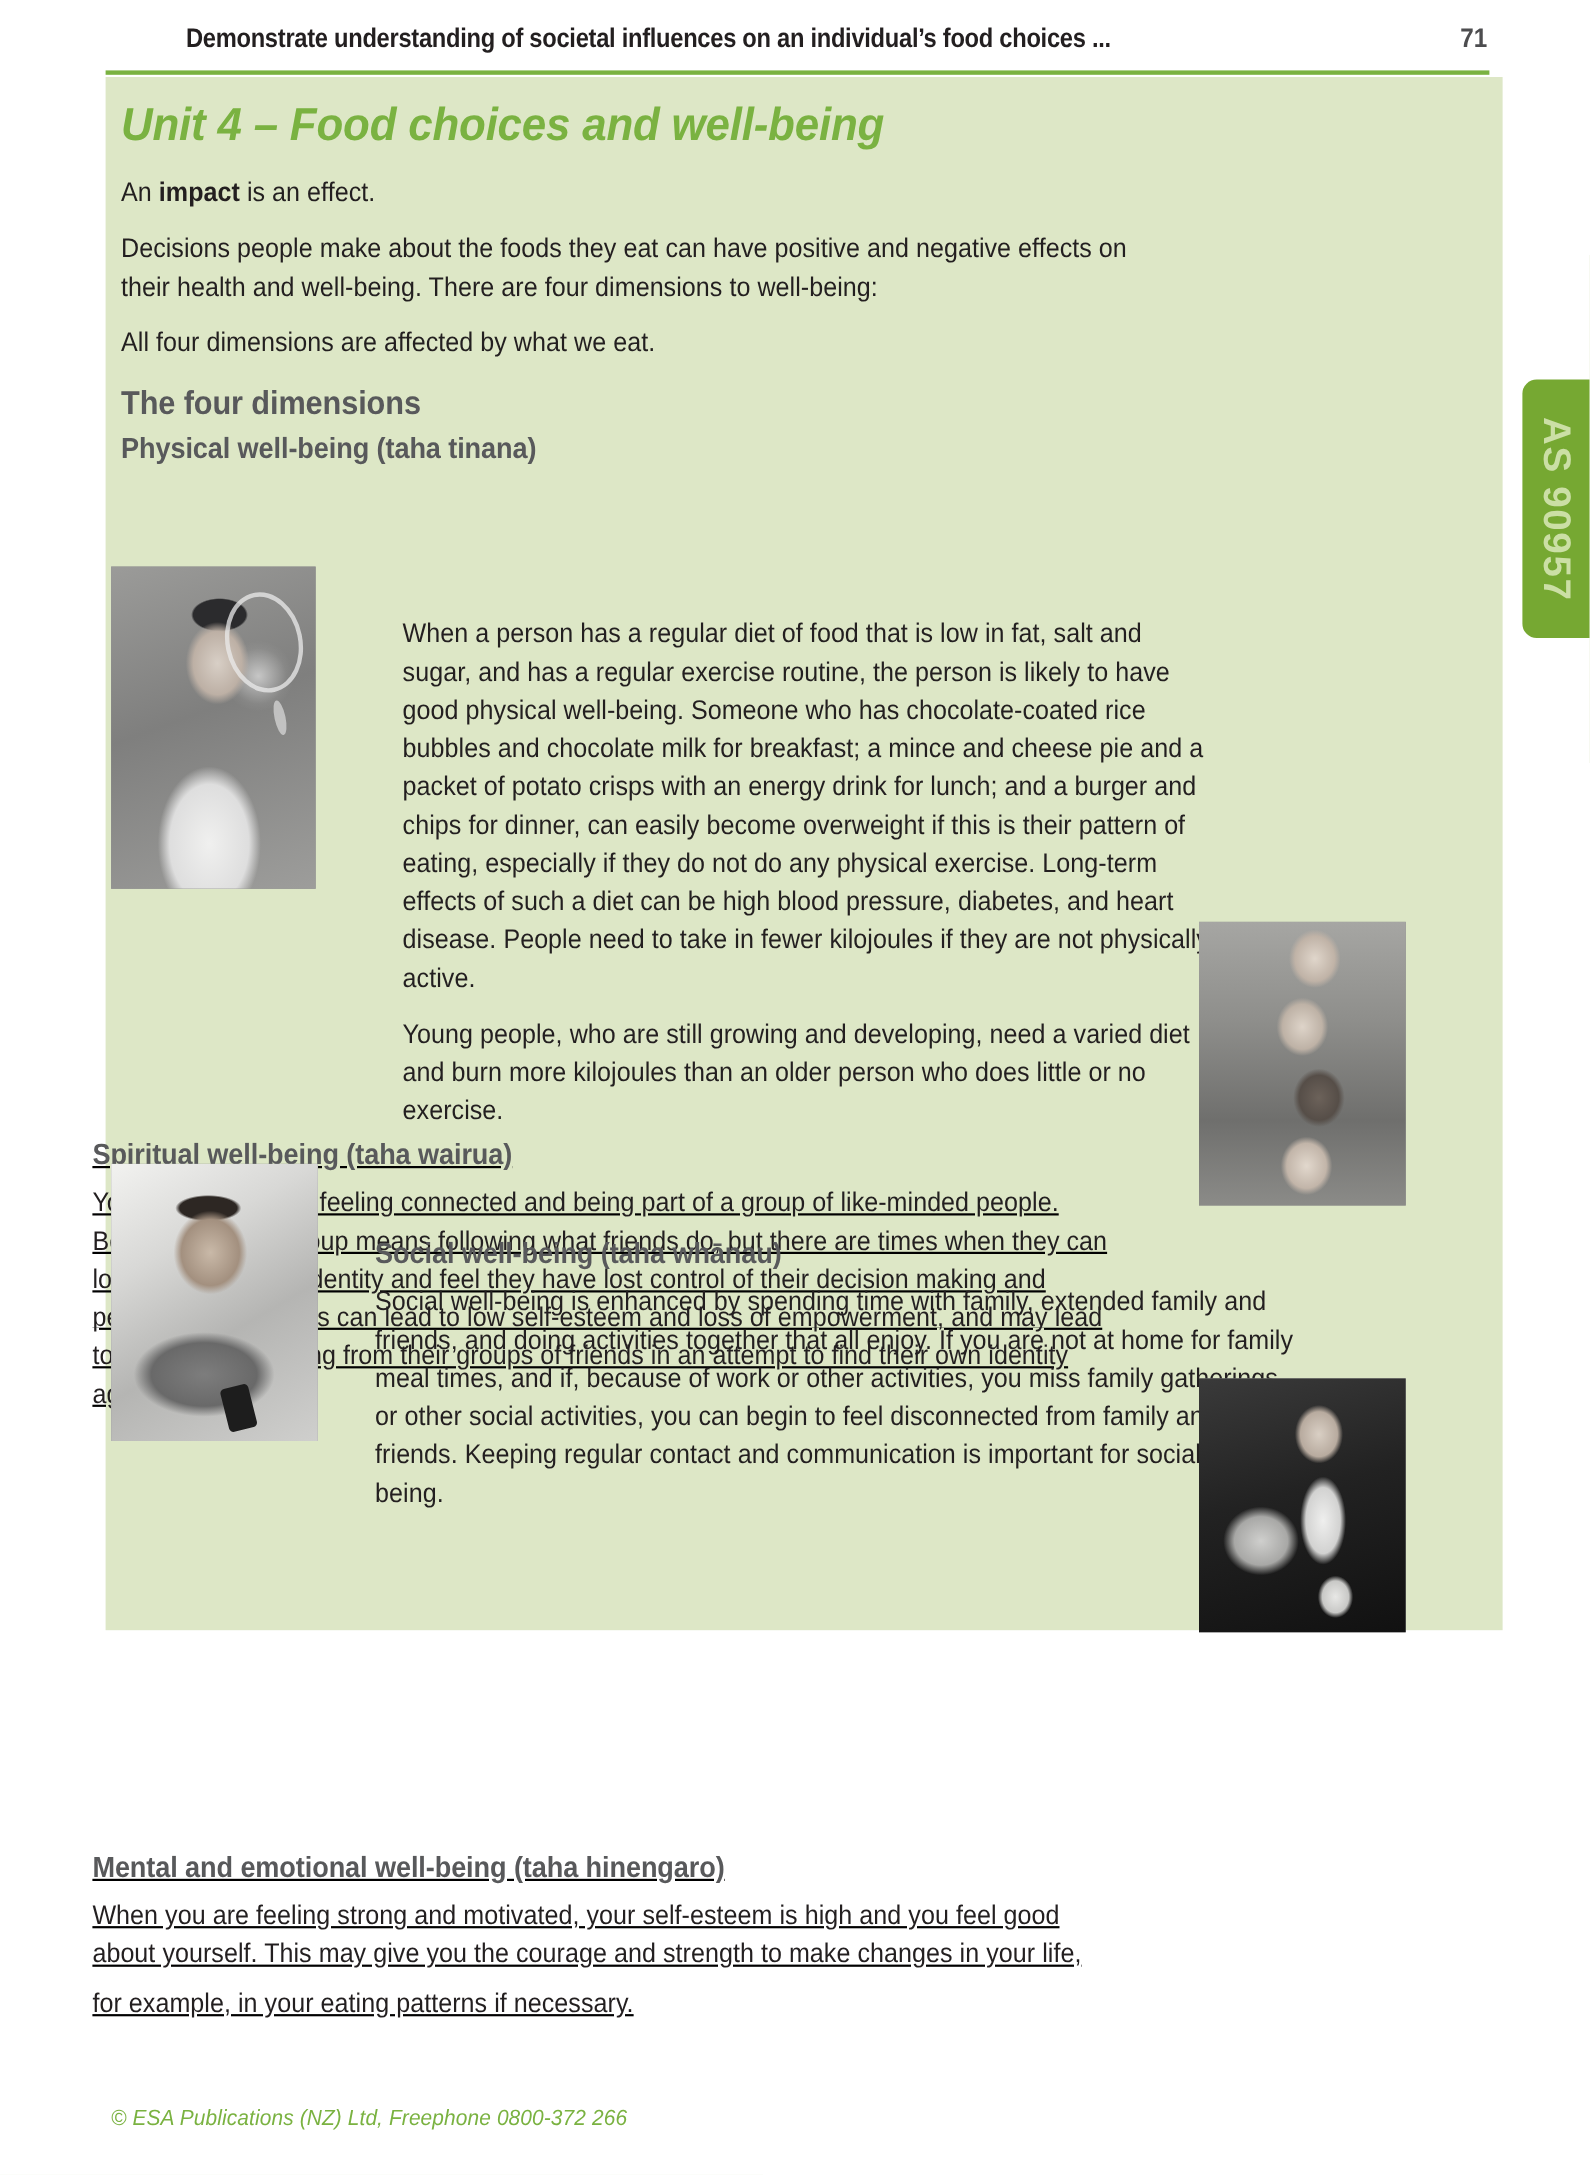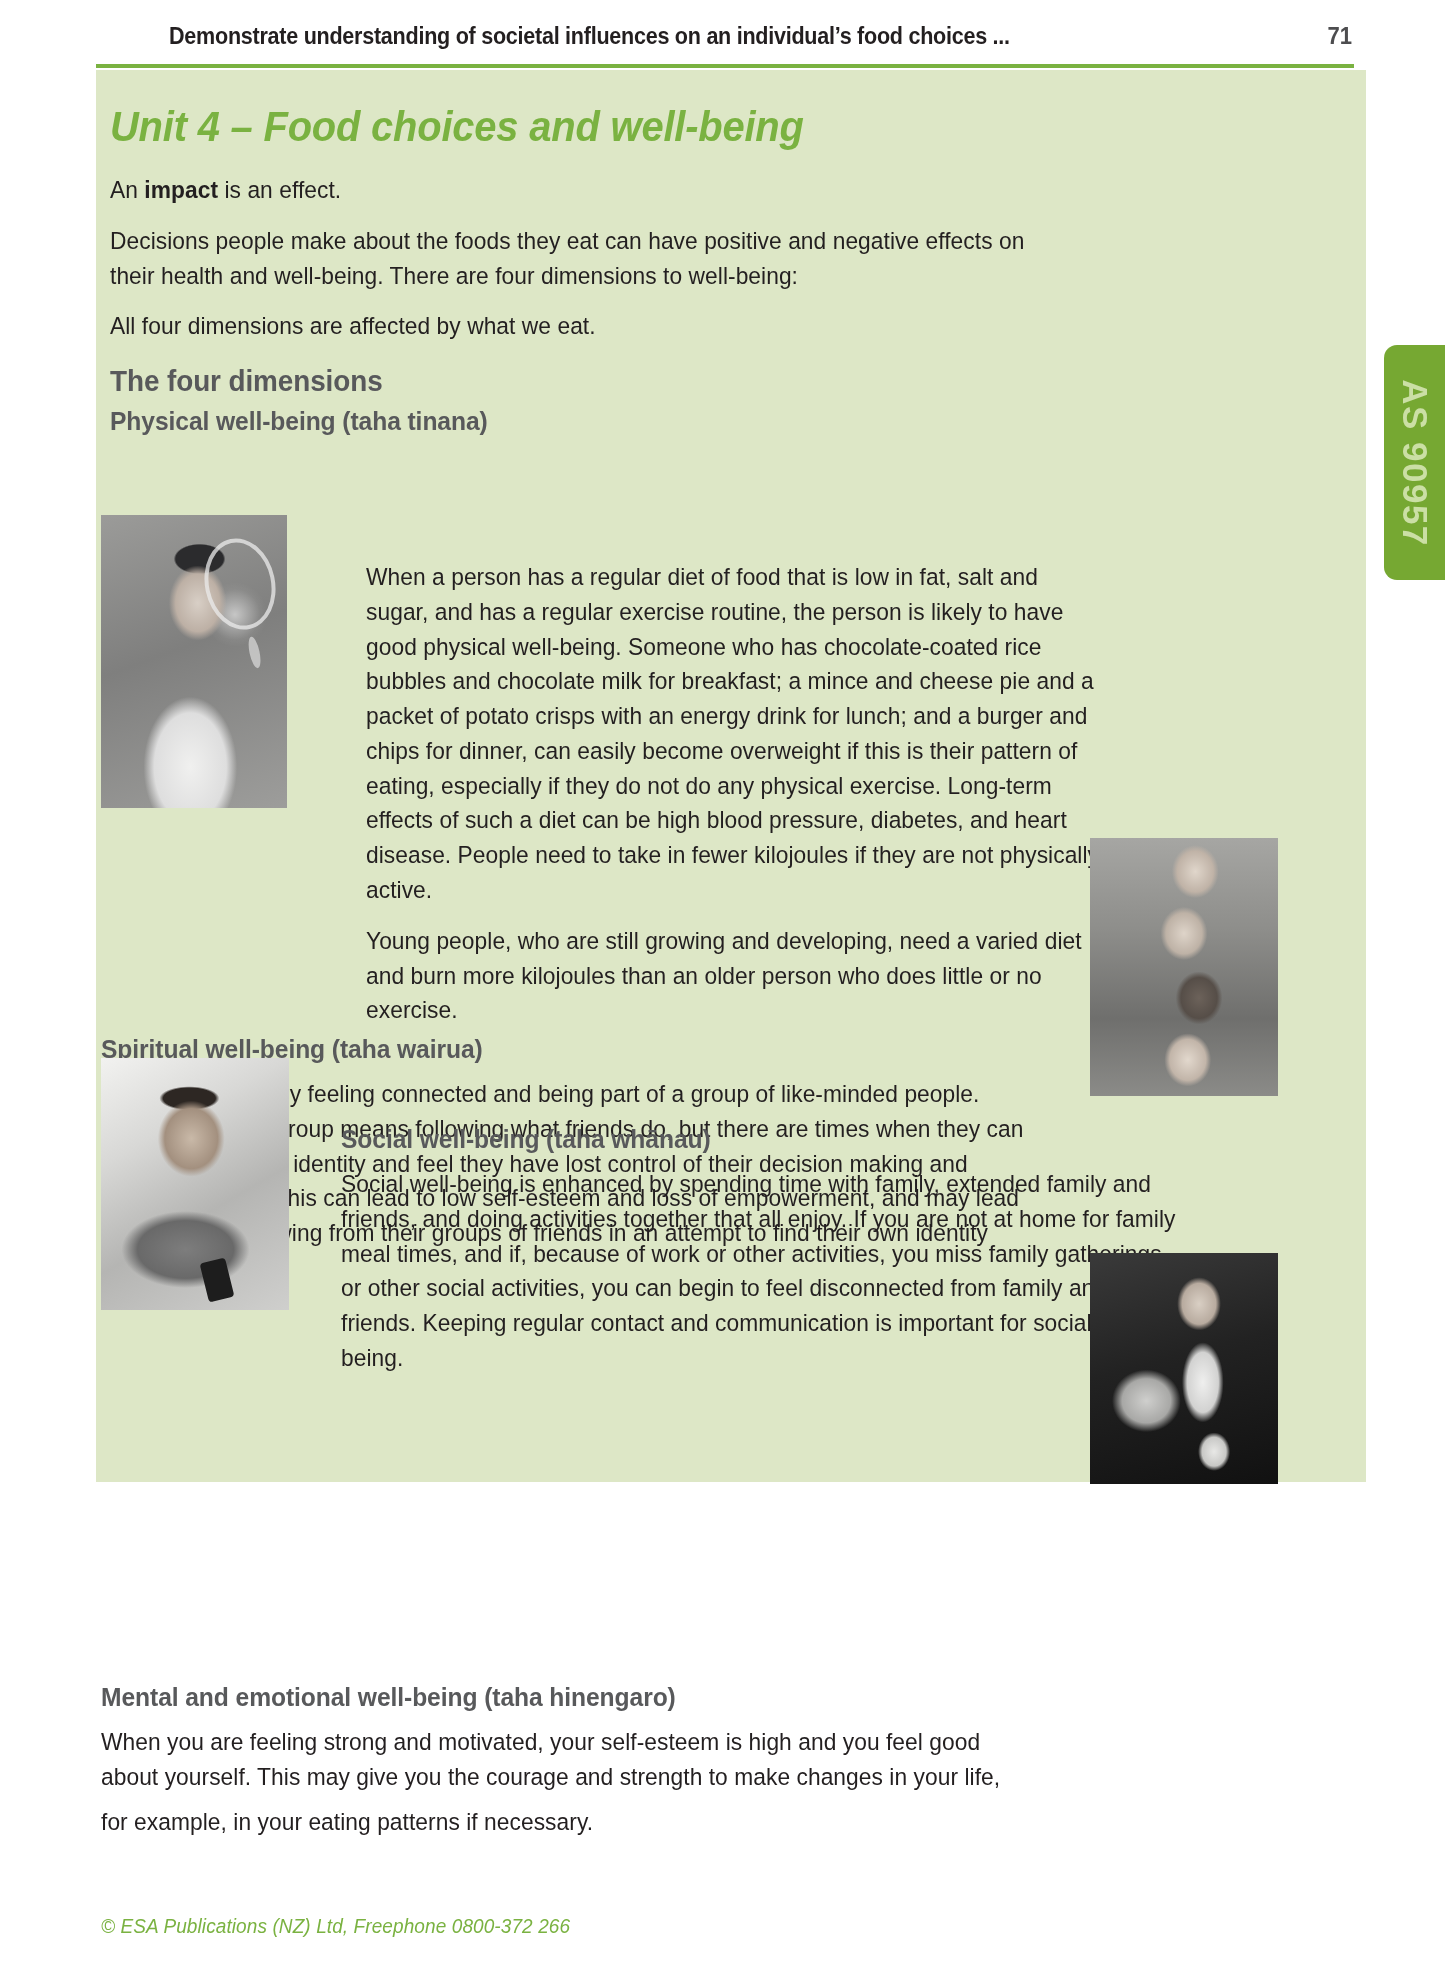--- a/index.html
+++ b/index.html
@@ -79,21 +79,21 @@
     font-family: "Liberation Sans Narrow", "Liberation Sans", sans-serif;
     font-weight: bold;
     font-size: 35px;
     letter-spacing: 1.5px;
     color: #cbdfa5;
   }
 
   
   .content {
     position: absolute;
-    left: 110px; top: 78px;
+    left: 110px; top: 64px;
     width: 1240px;
   }
   .unit-title {
     font-family: "Liberation Sans Narrow", "Liberation Sans", sans-serif;
     font-style: italic;
     font-weight: bold;
     font-size: 42px;
     color: #7ab241;
     letter-spacing: -0.2px;
     margin: 25px 0 22px 0;
@@ -238,22 +238,23 @@
   }
 
   
   .col-right-of-photo {
     position: absolute;
     left: 366px; top: 560px;
     width: 790px;
   }
   .col-full {
     position: absolute;
-    left: 101px;
+    left: 84px;
     width: 1010px;
+    text-decoration: underline;
   }
   .col-social {
     position: absolute;
     left: 341px; top: 1120px;
     width: 815px;
   }
 
   
   .footer {
     position: absolute;

